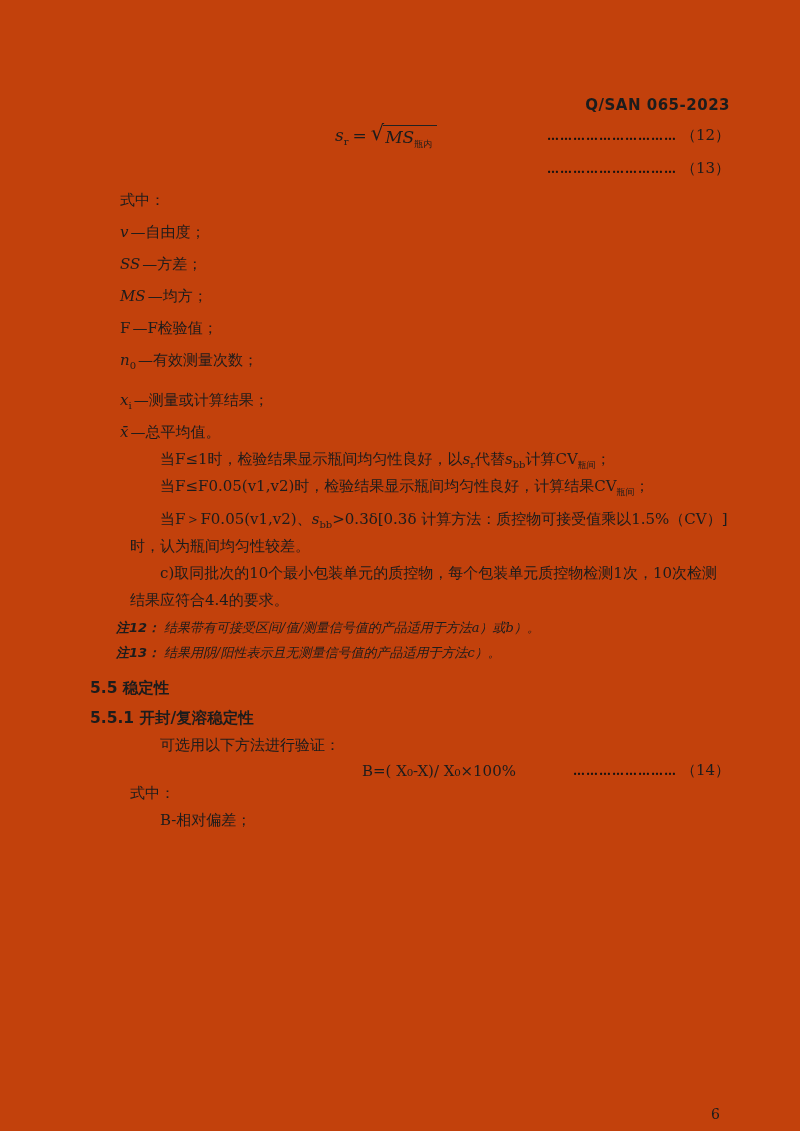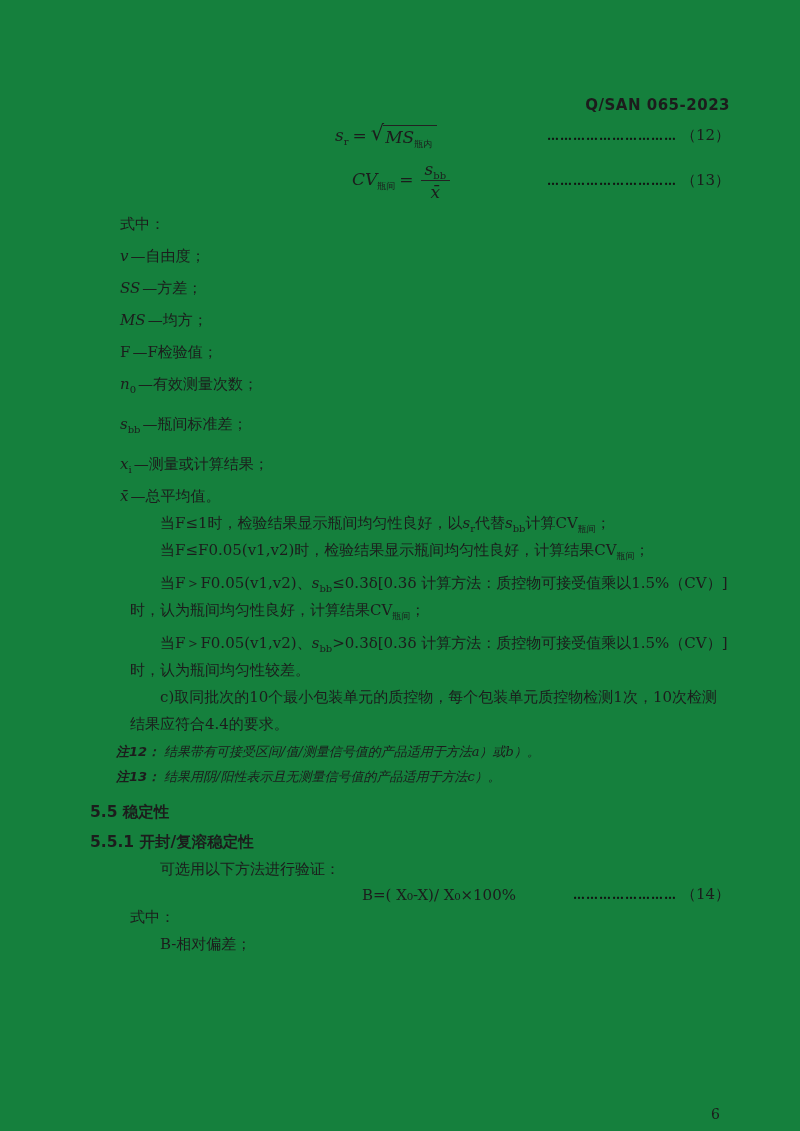--- a/index.html
+++ b/index.html
@@ -1,18 +1,18 @@
 <!DOCTYPE html>
 <html><head>
 <meta charset="utf-8">
 <style>
   * { margin:0; padding:0; box-sizing:border-box; }
   html,body { background:#ffffff; }
   .page {
-    position:relative; width:800px; height:1131px; background:#15803d;
+    position:relative; width:800px; height:1131px; background:#c2410c;
     font-family:"DejaVu Serif","Liberation Serif",serif; color:#1c1c1c;
     padding:96px 70px 0 90px; overflow:hidden;
   }
   .doc-header {
     text-align:right; font-family:"DejaVu Sans","Liberation Sans",sans-serif;
     font-weight:600; font-size:15px; letter-spacing:.5px;
   }
   
   .formula-row { display:flex; align-items:center; font-size:17px; }
   .formula-row .leader-group { margin-left:auto; display:flex; align-items:center; }
@@ -62,46 +62,40 @@
           <span class="radical-sign">√</span>
           <span class="radicand"><i>MS</i><sub class="cjk-sub">瓶内</sub></span>
         </span></span>
     <span class="leader-group">
       <span class="leader">…………………………</span>
       <span class="f-label">（12）</span>
     </span>
   </div>
 
   <div class="formula-row f13">
-    <span class="math"><i>CV</i><sub class="cjk-sub">瓶间</sub><span class="eq">=</span><span class="frac">
-          <span class="num"><i>s</i><sub>bb</sub></span>
-          <span class="den"><i>x̄</i></span>
-        </span></span>
     <span class="leader-group">
       <span class="leader">…………………………</span>
       <span class="f-label">（13）</span>
     </span>
   </div>
 
   <div class="def-intro">式中：</div>
 
   <div class="def-item"><span class="def-sym math"><i>v</i><sub></sub></span><span>—自由度；</span></div>
   <div class="def-item"><span class="def-sym math"><i>SS</i><sub></sub></span><span>—方差；</span></div>
   <div class="def-item"><span class="def-sym math"><i>MS</i><sub></sub></span><span>—均方；</span></div>
   <div class="def-item"><span class="def-sym math"><span>F</span><sub></sub></span><span>—F检验值；</span></div>
   <div class="def-item"><span class="def-sym math"><i>n</i><sub>0</sub></span><span>—有效测量次数；</span></div>
-  <div class="def-item tall"><span class="def-sym math"><i>s</i><sub>bb</sub></span><span>—瓶间标准差；</span></div>
   <div class="def-item tall"><span class="def-sym math"><i>x</i><sub>i</sub></span><span>—测量或计算结果；</span></div>
   <div class="def-item"><span class="def-sym math"><i>x̄</i><sub></sub></span><span>—总平均值。</span></div>
 
   <p class="body-para indent mt4"><span>当F≤1时，检验结果显示瓶间均匀性良好，以</span><span class="math-inline"><i>s</i><sub>r</sub></span><span>代替</span><span class="math-inline"><i>s</i><sub>bb</sub></span><span>计算CV</span><sub class="cjk-sub">瓶间</sub><span>；</span></p>
 
   <p class="body-para indent"><span>当F≤F0.05(v1,v2)时，检验结果显示瓶间均匀性良好，计算结果CV</span><sub class="cjk-sub">瓶间</sub><span>；</span></p>
 
-  <p class="body-para indent mt6"><span>当F＞F0.05(v1,v2)、</span><span class="math-inline"><i>s</i><sub>bb</sub></span><span>≤0.3δ[0.3δ 计算方法：质控物可接受值乘以1.5%（CV）]时，认为瓶间均匀性良好，计算结果CV</span><sub class="cjk-sub">瓶间</sub><span>；</span></p>
 
   <p class="body-para indent mt6"><span>当F＞F0.05(v1,v2)、</span><span class="math-inline"><i>s</i><sub>bb</sub></span><span>&gt;0.3δ[0.3δ 计算方法：质控物可接受值乘以1.5%（CV）]时，认为瓶间均匀性较差。</span></p>
 
   <p class="body-para indent">c)取同批次的10个最小包装单元的质控物，每个包装单元质控物检测1次，10次检测结果应符合4.4的要求。</p>
 
   <p class="note"><b class="note-label">注12：</b><span>结果带有可接受区间/值/测量信号值的产品适用于方法a）或b）。</span></p>
   <p class="note"><b class="note-label">注13：</b><span>结果用阴/阳性表示且无测量信号值的产品适用于方法c）。</span></p>
 
   <h3 class="heading">5.5 稳定性</h3>
   <h3 class="heading sub">5.5.1 开封/复溶稳定性</h3>

